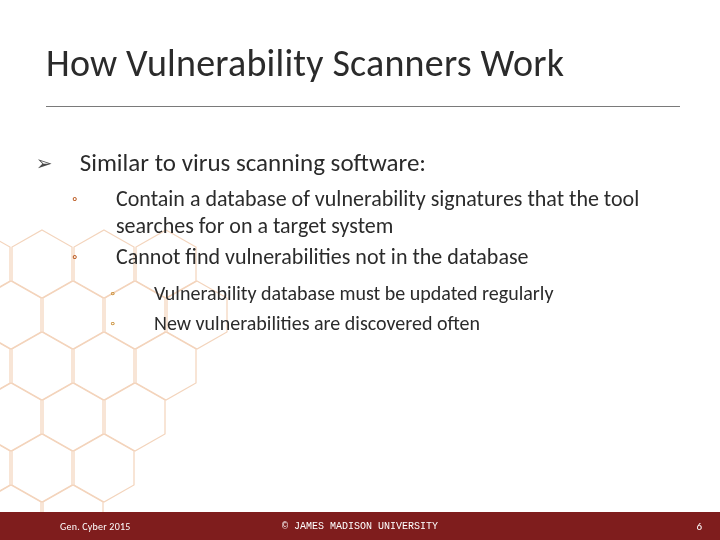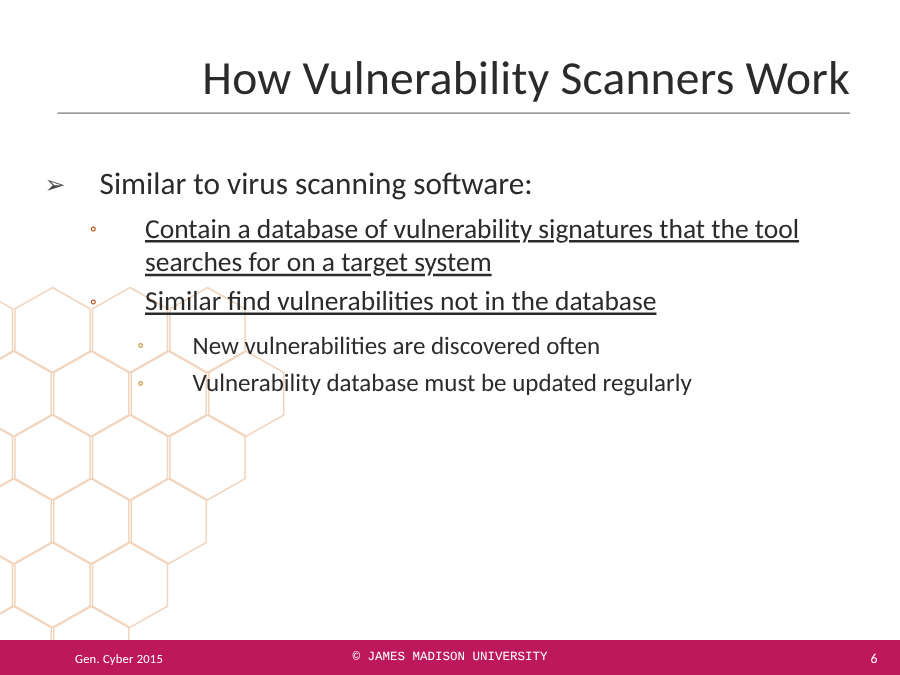--- a/index.html
+++ b/index.html
@@ -24,24 +24,23 @@
   .content {
     position: relative;
     padding: 40px 40px 0 46px;
   }
 
   .title {
     font-size: 38px;
     font-weight: 400;
     color: #2b2b2b;
     letter-spacing: 0.2px;
-    padding-bottom: 4px;
+    padding-bottom: 20px;
     border-bottom: 1px solid #7a7a7a;
     margin-bottom: 18px;
-    text-align: right;
   }
 
   ul { list-style: none; }
 
   .lvl1 {
     font-size: 25px;
     color: #2b2b2b;
     margin-left: 6px;
   }
   .lvl1 > li::before {
@@ -60,21 +59,20 @@
     font-size: 20px;
     vertical-align: 1px;
   }
   .lvl1 > li { text-indent: -22px; padding-left: 22px; margin-top: 40px; }
   .lvl1 > li::before { content: ""; width: 0; }
 
   .lvl2 {
     font-size: 22px;
     color: #2b2b2b;
     margin: 8px 0 0 48px;
-    text-decoration: underline;
   }
   .lvl2 > li {
     text-indent: -22px;
     padding-left: 22px;
     line-height: 1.22;
     margin-bottom: 4px;
   }
   .lvl2 > li .ring {
     display: inline-block;
     width: 22px;
@@ -99,21 +97,21 @@
     width: 22px;
     color: #c78a2e;
     font-size: 14px;
     vertical-align: 2px;
   }
 
   .footer {
     position: absolute;
     left: 0; right: 0; bottom: 0;
     height: 28px;
-    background: #be185d;
+    background: #7f1d1d;
     color: #fff;
     font-size: 10px;
     display: flex;
     align-items: center;
     justify-content: space-between;
     padding: 0 18px 0 60px;
   }
   .footer .left { letter-spacing: 0.2px; }
   .footer .center {
     position: absolute;
@@ -163,30 +161,30 @@
     <li>
       <span class="arrow">➢</span><span>Similar to virus scanning software:</span>
     </li>
   </ul>
 
   <ul class="lvl2">
     <li>
       <span class="ring">◦</span><span>Contain a database of vulnerability signatures that the tool searches for on a target system</span>
     </li>
     <li>
-      <span class="ring">◦</span><span>Similar find vulnerabilities not in the database</span>
+      <span class="ring">◦</span><span>Cannot find vulnerabilities not in the database</span>
     </li>
   </ul>
 
   <ul class="lvl3">
     <li>
-      <span class="ring">◦</span><span>New vulnerabilities are discovered often</span>
+      <span class="ring">◦</span><span>Vulnerability database must be updated regularly</span>
     </li>
     <li>
-      <span class="ring">◦</span><span>Vulnerability database must be updated regularly</span>
+      <span class="ring">◦</span><span>New vulnerabilities are discovered often</span>
     </li>
   </ul>
 </div>
 
 <div class="footer">
   <span class="left">Gen. Cyber 2015</span>
   <span class="center">© JAMES MADISON UNIVERSITY</span>
   <span class="right">6</span>
 </div>
 

